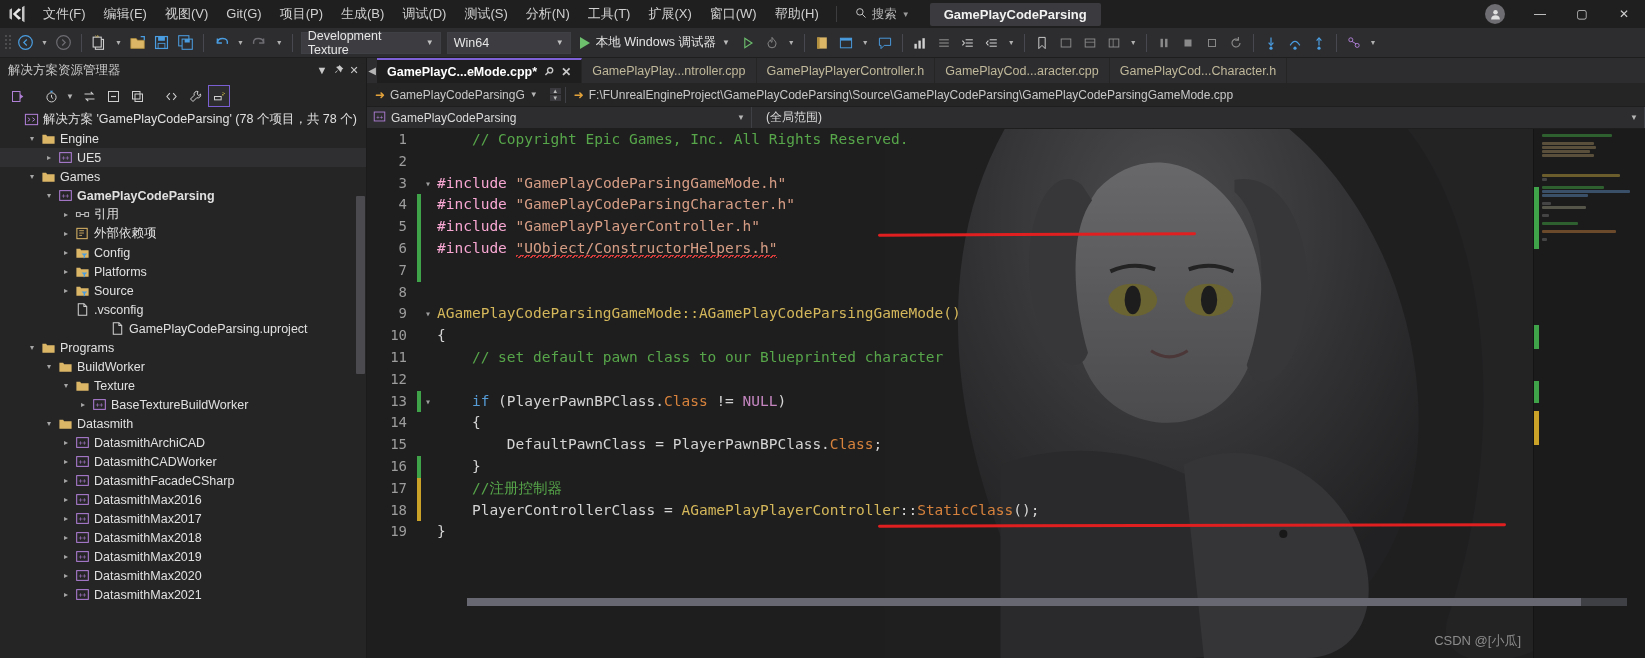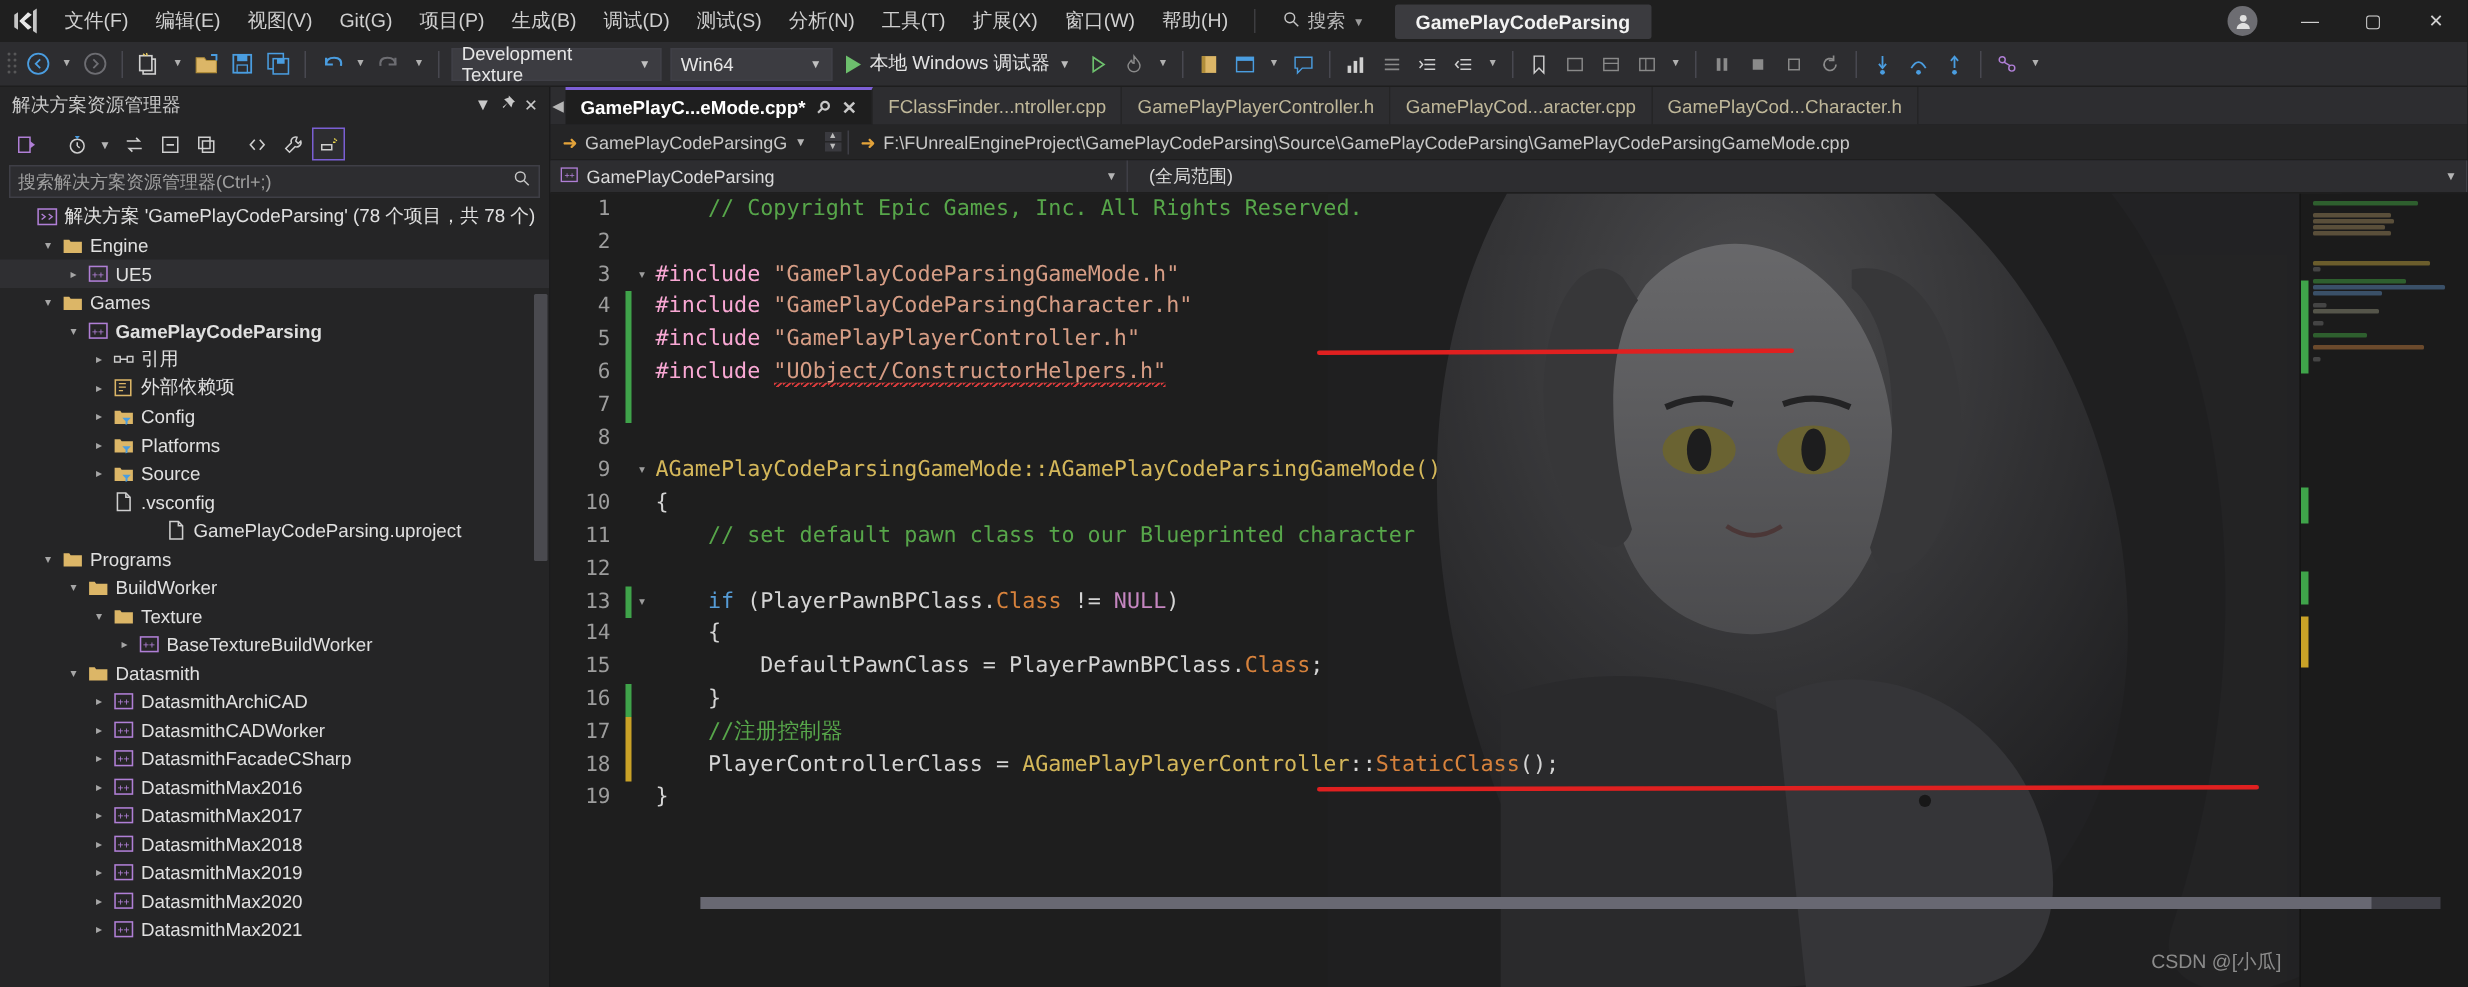--- a/index.html
+++ b/index.html
@@ -333,21 +333,21 @@
           <path d="M14 10 q0-5-6-5 t-5 6" fill="none" stroke="#6d6d72" stroke-width="1.6"></path>
           <path d="M14 5 V10 H9" fill="none" stroke="#6d6d72" stroke-width="1.6"></path>
         </svg>
     </div>
     <div class="tb-caret">▼</div>
     <div class="tb-sep"></div>
     <div class="combo" style="width:140px">
       <span>Development Texture</span>
       <span class="cb-caret">▼</span>
     </div>
-    <div class="combo" style="width:108px">
+    <div class="combo" style="width:124px">
       <span>Win64</span>
       <span class="cb-caret">▼</span>
     </div>
     <div class="run-btn">
       <span class="tri-green"></span>
       <span>本地 Windows 调试器</span>
       <span class="cb-caret" style="font-size:8px;color:#bbb">▼</span>
     </div>
     <div class="tb-btn">
       <svg width="16" height="16" viewBox="0 0 20 20">
@@ -554,29 +554,20 @@
               <path d="M12 3 a3.5 3.5 0 0 0-4.5 4.5 L3 12 l3 3 l4.5-4.5 A3.5 3.5 0 0 0 15 6 l-2 2 l-2-2 z" fill="none" stroke="#cfcfcf" stroke-width="1.2"></path>
             </svg>
         </div>
         <div class="sln-tool active">
           <svg width="15" height="15" viewBox="0 0 18 18">
               <rect x="3" y="9" width="8" height="4" fill="none" stroke="#cfcfcf" stroke-width="1.2"></rect>
               <path d="M13 4 l1 1 M12 7 l2 0 M14.5 6 l.5-1" stroke="#e8d44d" stroke-width="1.1"></path>
             </svg>
         </div>
       </div>
-      <div class="sln-search">
-        <input readonly="" placeholder="搜索解决方案资源管理器(Ctrl+;)" style="">
-        <span>
-          <svg width="12" height="12" viewBox="0 0 16 16">
-              <circle cx="6.5" cy="6.5" r="4.3" fill="none" stroke="#c6c6c6" stroke-width="1.3"></circle>
-              <line x1="9.7" y1="9.7" x2="14" y2="14" stroke="#c6c6c6" stroke-width="1.3"></line>
-            </svg>
-        </span>
-      </div>
       <div class="tree" id="tree">
           <div class="node" style="padding-left: 8px;">
             <span class="arw"></span>
             <span class="nicon">
               <svg width="15" height="15" viewBox="0 0 16 16">
                 <rect x="1.5" y="2.5" width="13" height="11" fill="none" stroke="#b07fd6" stroke-width="1.1"></rect>
                 <path d="M4 6 L6.5 8 L4 10 M9 6 L11.5 8 L9 10" stroke="#b07fd6" stroke-width="1" fill="none"></path>
               </svg>
             </span>
             <span class="nlabel">解决方案 'GamePlayCodeParsing' (78 个项目，共 78 个)</span>
@@ -832,21 +823,21 @@
 
     <div class="editor">
       <div class="tabstrip">
         <div class="tab-ovf">◀</div>
         <div class="tab active">
           <span>GamePlayC...eMode.cpp*</span>
           <span class="pin">⚲</span>
           <span class="xc">✕</span>
         </div>
         <div class="tab">
-          <span>FClassFinder...ntroller.cpp</span>
+          <span>GamePlayPlay...ntroller.cpp</span>
         </div>
         <div class="tab">
           <span>GamePlayPlayerController.h</span>
         </div>
         <div class="tab">
           <span>GamePlayCod...aracter.cpp</span>
         </div>
         <div class="tab">
           <span>GamePlayCod...Character.h</span>
         </div>

